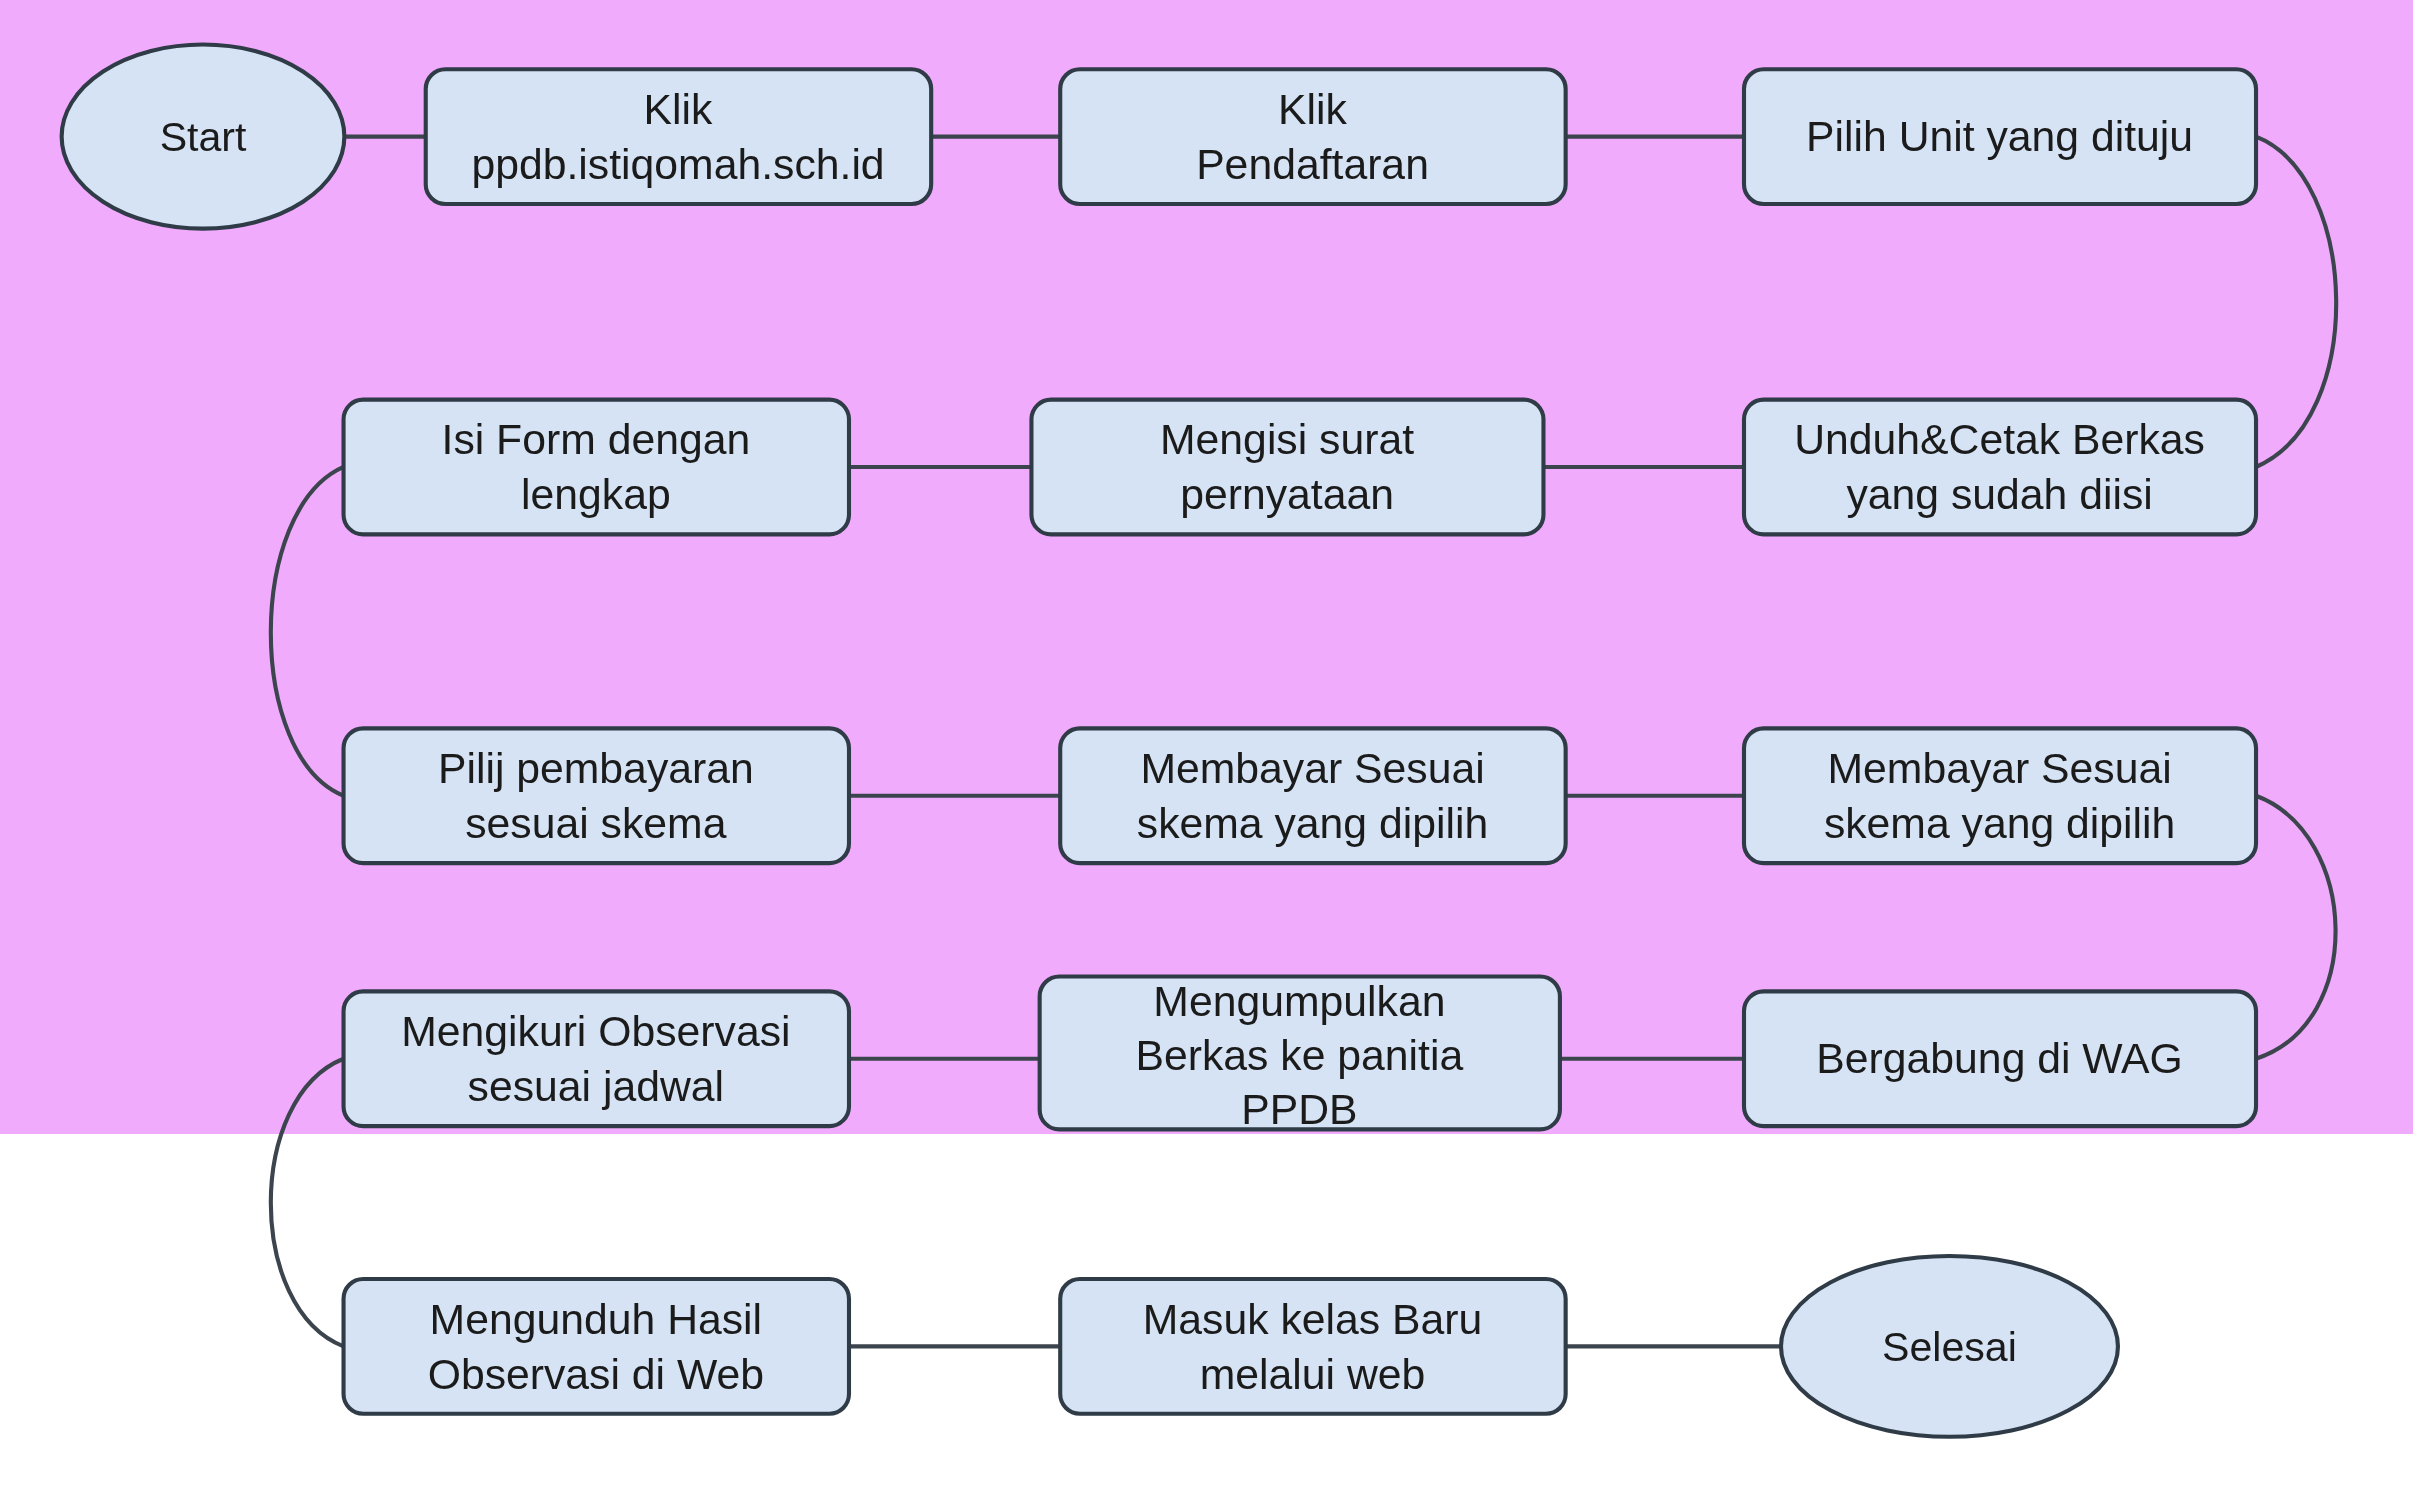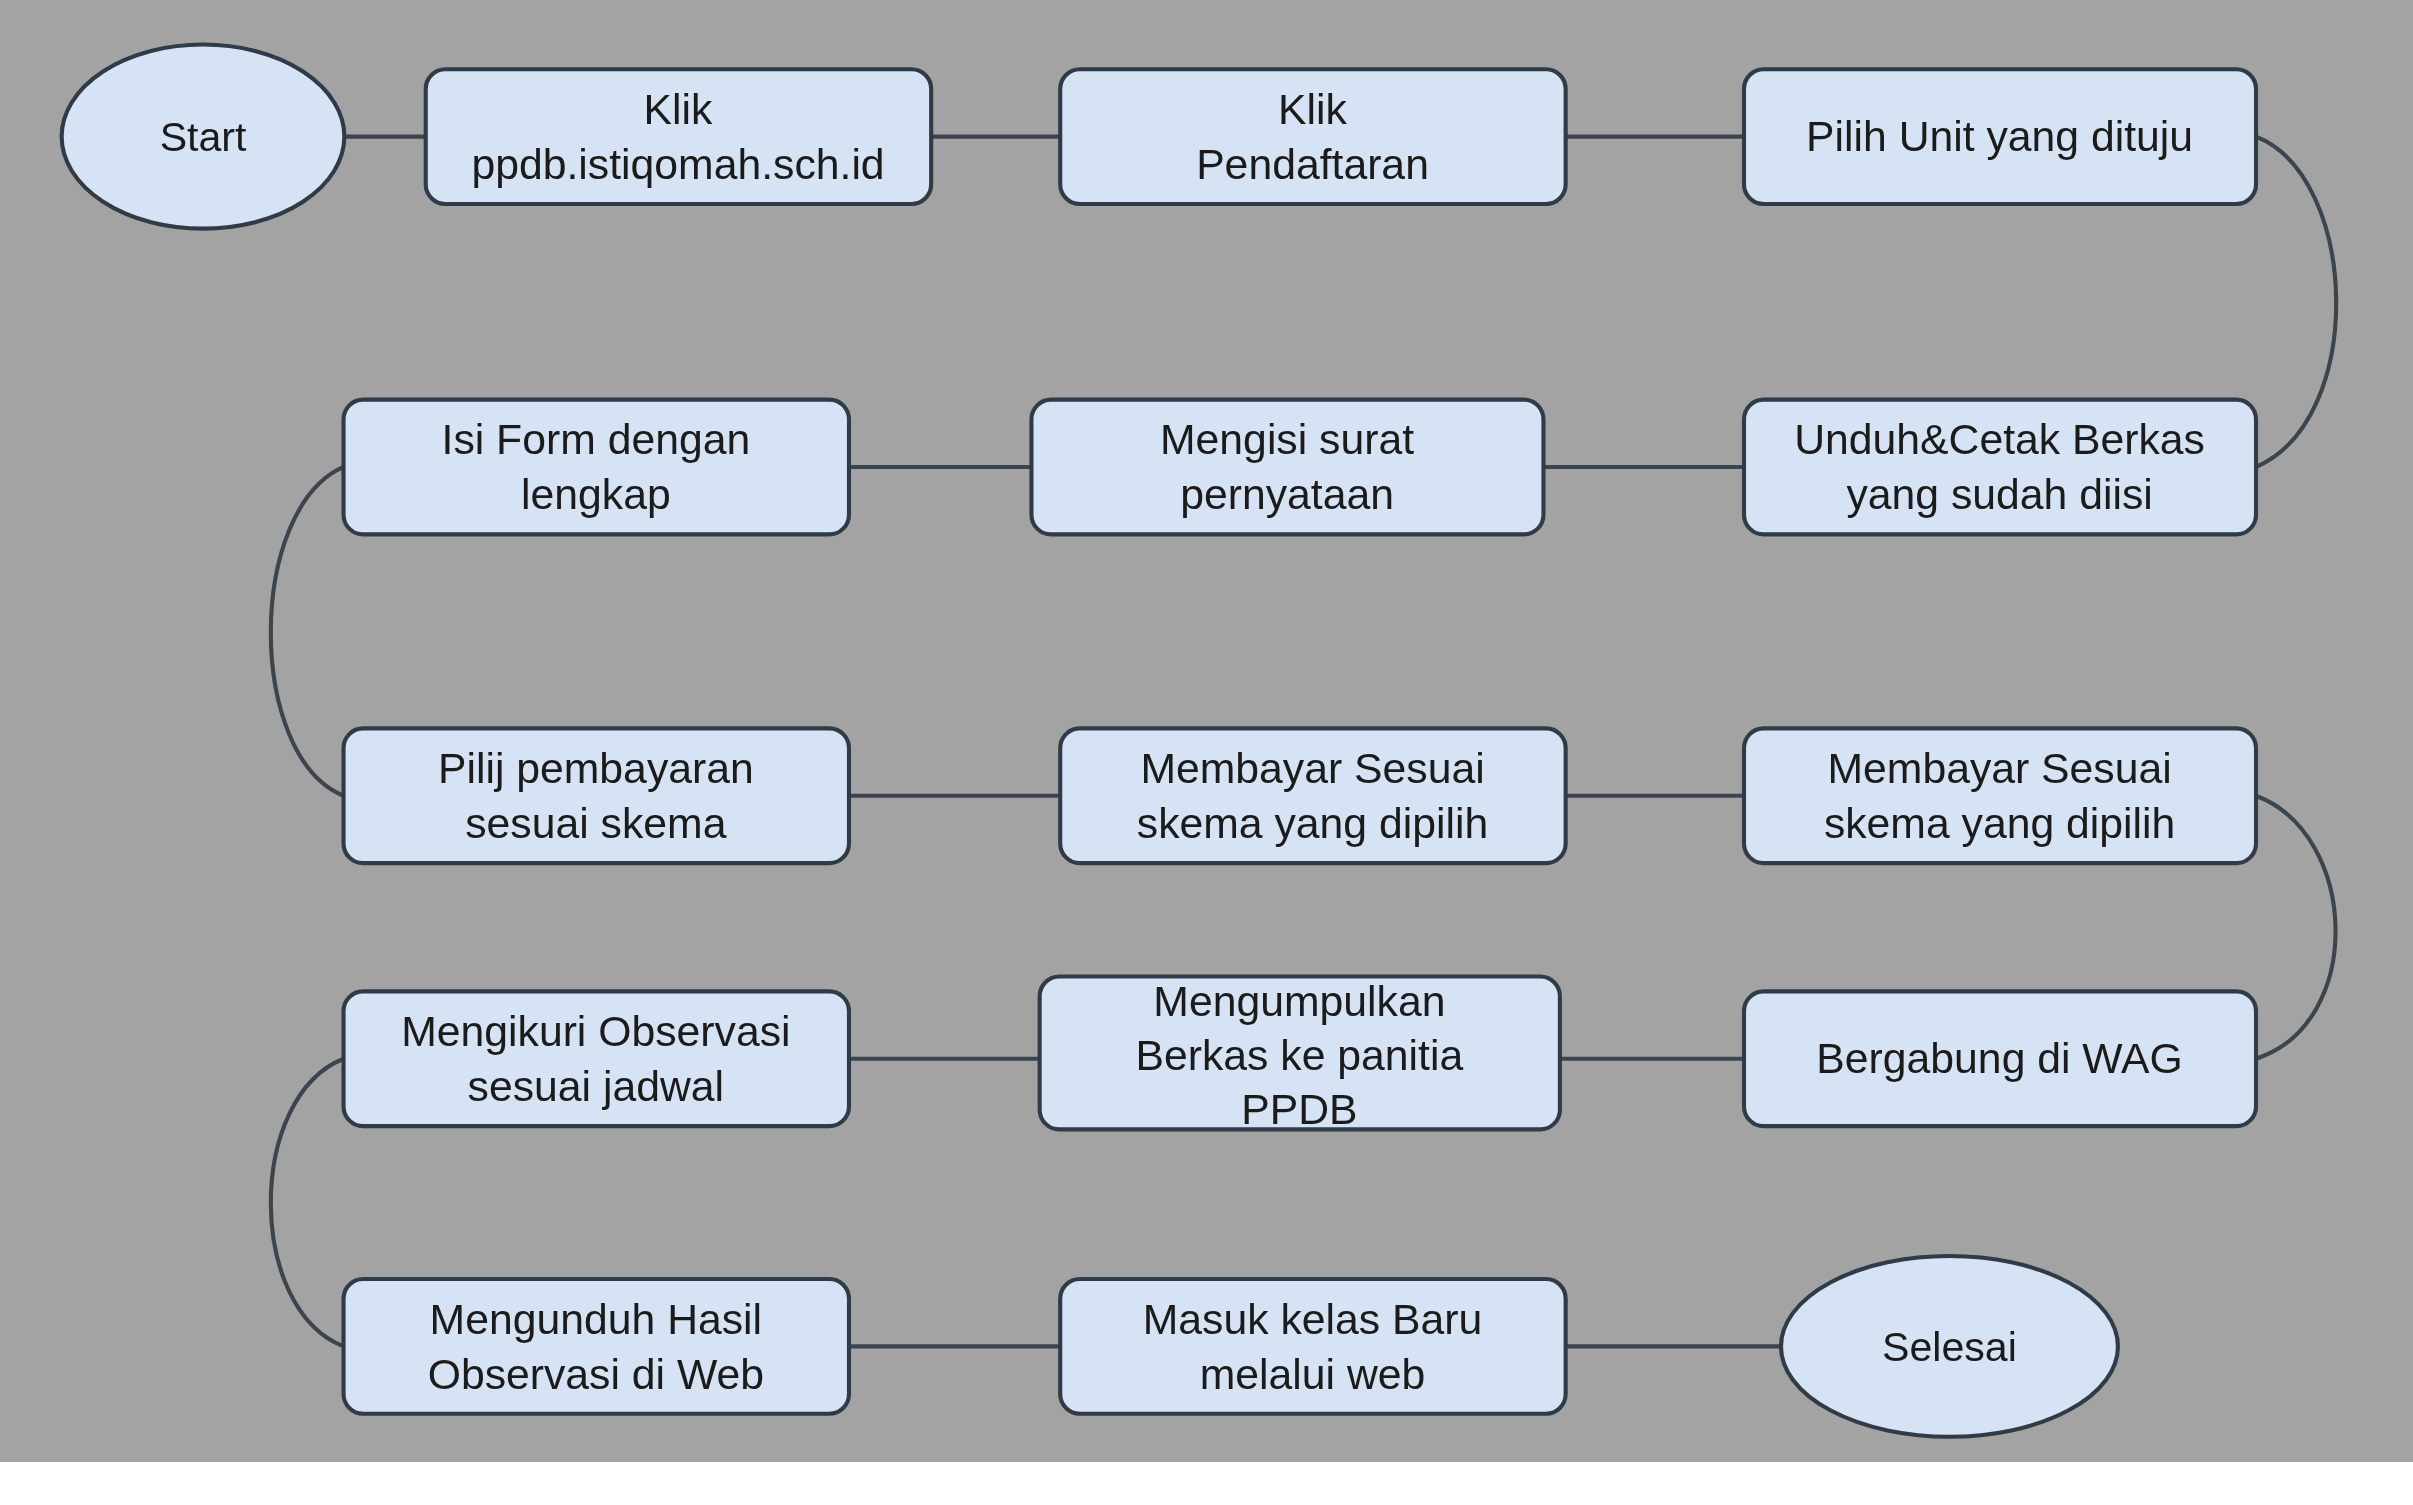--- a/index.html
+++ b/index.html
@@ -9,22 +9,22 @@
   }
   body {
     width: 2413px;
     height: 1506px;
     font-family: "Liberation Sans", sans-serif;
     overflow: hidden;
   }
   #flowchart-root {
     position: relative;
     width: 2413px;
-    height: 1462px;
-    background: #a3a3a3;
+    height: 1134px;
+    background: #f0abfc;
   }
   svg.diagram {
     display: block;
     width: 2413px;
     height: 1506px;
   }
   .node-shape {
     fill: #d5e3f4;
     stroke: #2f3b46;
     stroke-width: 5;

